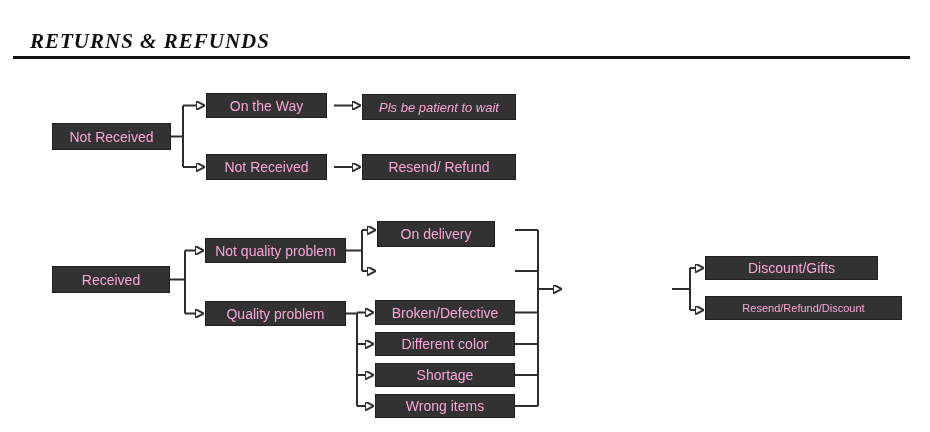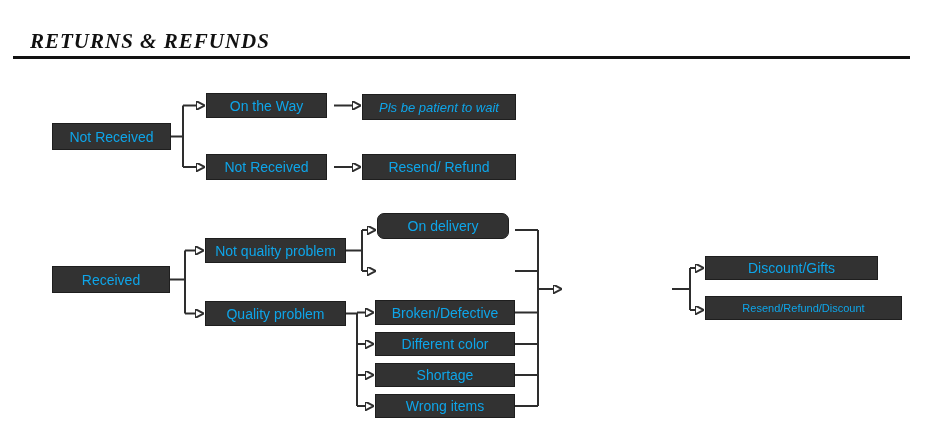--- a/index.html
+++ b/index.html
@@ -40,39 +40,39 @@
   .wires path {
     fill: none;
     stroke: #2e2e2e;
     stroke-width: 2;
   }
   .node {
     position: absolute;
     box-sizing: border-box;
     background: #323232;
     border: 1px solid #1e1e1e;
-    color: #0ea5e9;
+    color: #f9a8d4;
     font-size: 14px;
     line-height: 1;
     display: flex;
     align-items: center;
     justify-content: center;
     text-align: center;
     white-space: nowrap;
   }
   
   .n-not-received          { left: 52px;  top: 107px; width: 119px; height: 27px; }
   .n-on-the-way            { left: 206px; top: 77px;  width: 121px; height: 25px; }
   .n-pls-wait              { left: 362px; top: 78px;  width: 154px; height: 26px; font-size: 13px; font-style: italic; }
   .n-not-received-2        { left: 206px; top: 138px; width: 121px; height: 26px; }
   .n-resend-refund         { left: 362px; top: 138px; width: 154px; height: 26px; }
   .n-received              { left: 52px;  top: 250px; width: 118px; height: 27px; }
   .n-not-quality-problem   { left: 205px; top: 222px; width: 141px; height: 25px; }
   .n-quality-problem       { left: 205px; top: 285px; width: 141px; height: 25px; }
-  .n-on-delivery           { left: 377px; top: 197px; width: 132px; height: 26px; border-radius: 7px; }
+  .n-on-delivery           { left: 377px; top: 205px; width: 118px; height: 26px; }
   .n-dont-like-it          { left: 377px; top: 242px; width: 138px; height: 26px; }
   .n-broken-defective      { left: 375px; top: 284px; width: 140px; height: 25px; }
   .n-different-color       { left: 375px; top: 316px; width: 140px; height: 24px; }
   .n-shortage              { left: 375px; top: 347px; width: 140px; height: 24px; }
   .n-wrong-items           { left: 375px; top: 378px; width: 140px; height: 24px; }
   .n-contact-us            { left: 563px; top: 260px; width: 109px; height: 26px; }
   .n-discount-gifts        { left: 705px; top: 240px; width: 173px; height: 24px; }
   .n-resend-refund-discount{ left: 705px; top: 280px; width: 197px; height: 24px; font-size: 11px; }
 </style>
 </head>

